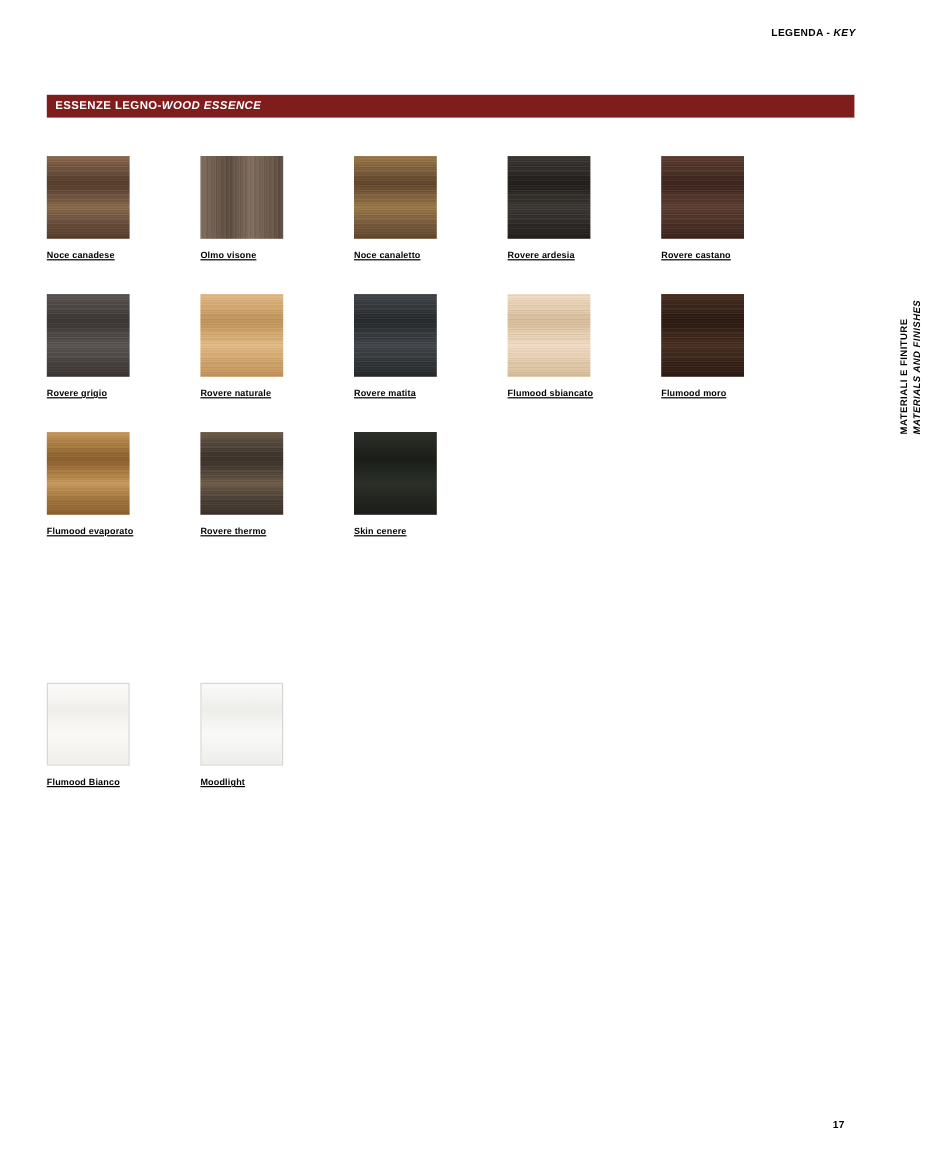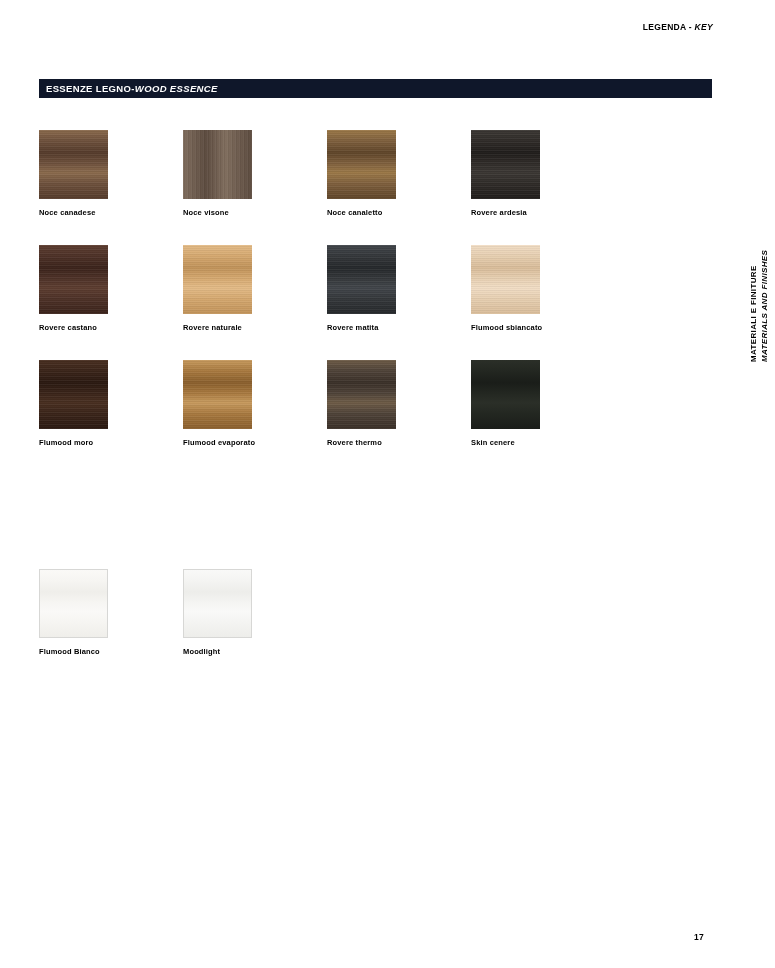--- a/index.html
+++ b/index.html
@@ -64,42 +64,43 @@
   
   .content {
     position: absolute;
     left: 39px;
     top: 0;
     width: 673px;
   }
 
   
   .section-bar {
-    background: #0f172a;
+    background: #7f1d1d;
     color: #ffffff;
     height: 19px;
     display: flex;
     align-items: center;
     padding-left: 7px;
     font-size: 9.5px;
     font-weight: bold;
     letter-spacing: 0.35px;
     box-sizing: border-box;
   }
   .section-bar .it { font-style: italic; }
 
   
   .swatch-grid {
     display: flex;
     flex-wrap: wrap;
     gap: 0;
   }
   .swatch-cell {
-    width: 144px;
+    width: 128px;
     margin-bottom: 28px;
+    text-decoration: underline;
   }
   .swatch-chip {
     width: 69px;
     height: 69px;
     box-sizing: border-box;
     position: relative;
     overflow: hidden;
   }
   .swatch-chip.bordered {
     border: 1px solid #d7d7d5;
@@ -189,39 +190,45 @@
       <div class="swatch-cell">
         <div class="swatch-chip" style="background: linear-gradient(rgb(138, 106, 76) 0%, rgb(109, 80, 60) 16%, rgb(85, 59, 43) 33%, rgb(109, 80, 60) 48%, rgb(138, 106, 76) 62%, rgb(109, 80, 60) 78%, rgb(85, 59, 43) 100%);">
           <div class="grain-h"></div>
         </div>
         <div class="swatch-label">Noce canadese</div>
       </div>
       <div class="swatch-cell">
         <div class="swatch-chip" style="background: linear-gradient(to right, rgb(126, 108, 92) 0%, rgb(110, 92, 78) 16%, rgb(91, 74, 62) 33%, rgb(110, 92, 78) 48%, rgb(126, 108, 92) 62%, rgb(110, 92, 78) 78%, rgb(91, 74, 62) 100%);">
           <div class="grain-v"></div>
         </div>
-        <div class="swatch-label">Noce visone</div>
+        <div class="swatch-label">Olmo visone</div>
       </div>
       <div class="swatch-cell">
         <div class="swatch-chip" style="background: linear-gradient(rgb(155, 120, 71) 0%, rgb(126, 95, 61) 16%, rgb(95, 69, 41) 33%, rgb(126, 95, 61) 48%, rgb(155, 120, 71) 62%, rgb(126, 95, 61) 78%, rgb(95, 69, 41) 100%);">
           <div class="grain-h"></div>
         </div>
         <div class="swatch-label">Noce canaletto</div>
       </div>
       <div class="swatch-cell">
         <div class="swatch-chip" style="background: linear-gradient(rgb(59, 55, 51) 0%, rgb(47, 43, 40) 16%, rgb(32, 29, 27) 33%, rgb(47, 43, 40) 48%, rgb(59, 55, 51) 62%, rgb(47, 43, 40) 78%, rgb(32, 29, 27) 100%);">
           <div class="grain-h"></div>
         </div>
         <div class="swatch-label">Rovere ardesia</div>
       </div>
       <div class="swatch-cell">
         <div class="swatch-chip" style="background: linear-gradient(rgb(93, 61, 48) 0%, rgb(77, 49, 39) 16%, rgb(59, 35, 27) 33%, rgb(77, 49, 39) 48%, rgb(93, 61, 48) 62%, rgb(77, 49, 39) 78%, rgb(59, 35, 27) 100%);">
           <div class="grain-h"></div>
         </div>
         <div class="swatch-label">Rovere castano</div>
+      </div>
+      <div class="swatch-cell">
+        <div class="swatch-chip" style="background: linear-gradient(rgb(90, 85, 83) 0%, rgb(74, 69, 67) 16%, rgb(57, 52, 50) 33%, rgb(74, 69, 67) 48%, rgb(90, 85, 83) 62%, rgb(74, 69, 67) 78%, rgb(57, 52, 50) 100%);">
+          <div class="grain-h"></div>
+        </div>
+        <div class="swatch-label">Rovere grigio</div>
       </div>
       <div class="swatch-cell">
         <div class="swatch-chip" style="background: linear-gradient(rgb(227, 187, 135) 0%, rgb(213, 168, 111) 16%, rgb(193, 147, 90) 33%, rgb(213, 168, 111) 48%, rgb(227, 187, 135) 62%, rgb(213, 168, 111) 78%, rgb(193, 147, 90) 100%);">
           <div class="grain-h"></div>
         </div>
         <div class="swatch-label">Rovere naturale</div>
       </div>
       <div class="swatch-cell">
         <div class="swatch-chip" style="background: linear-gradient(rgb(65, 69, 74) 0%, rgb(52, 55, 58) 16%, rgb(37, 40, 43) 33%, rgb(52, 55, 58) 48%, rgb(65, 69, 74) 62%, rgb(52, 55, 58) 78%, rgb(37, 40, 43) 100%);">
           <div class="grain-h"></div>

